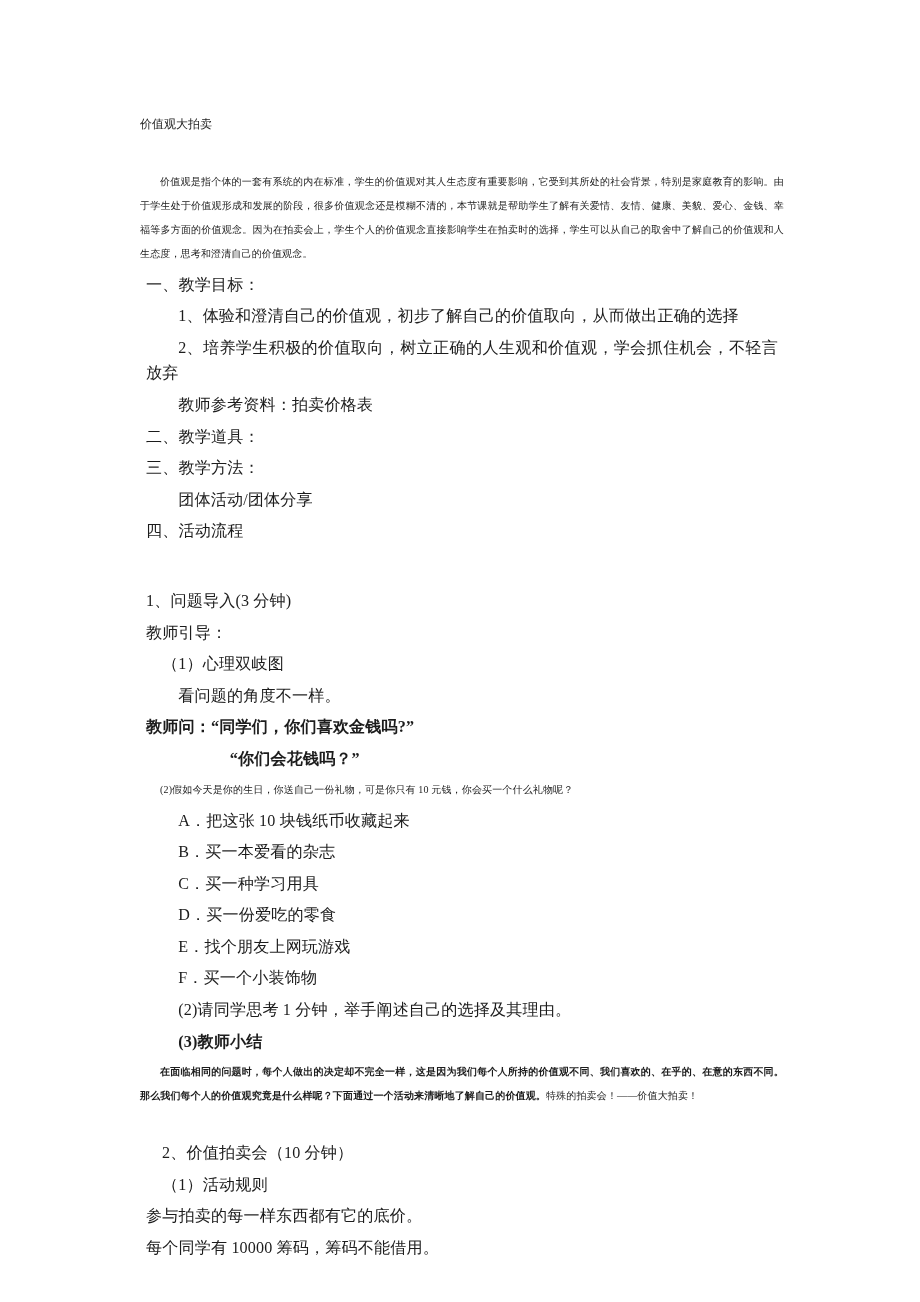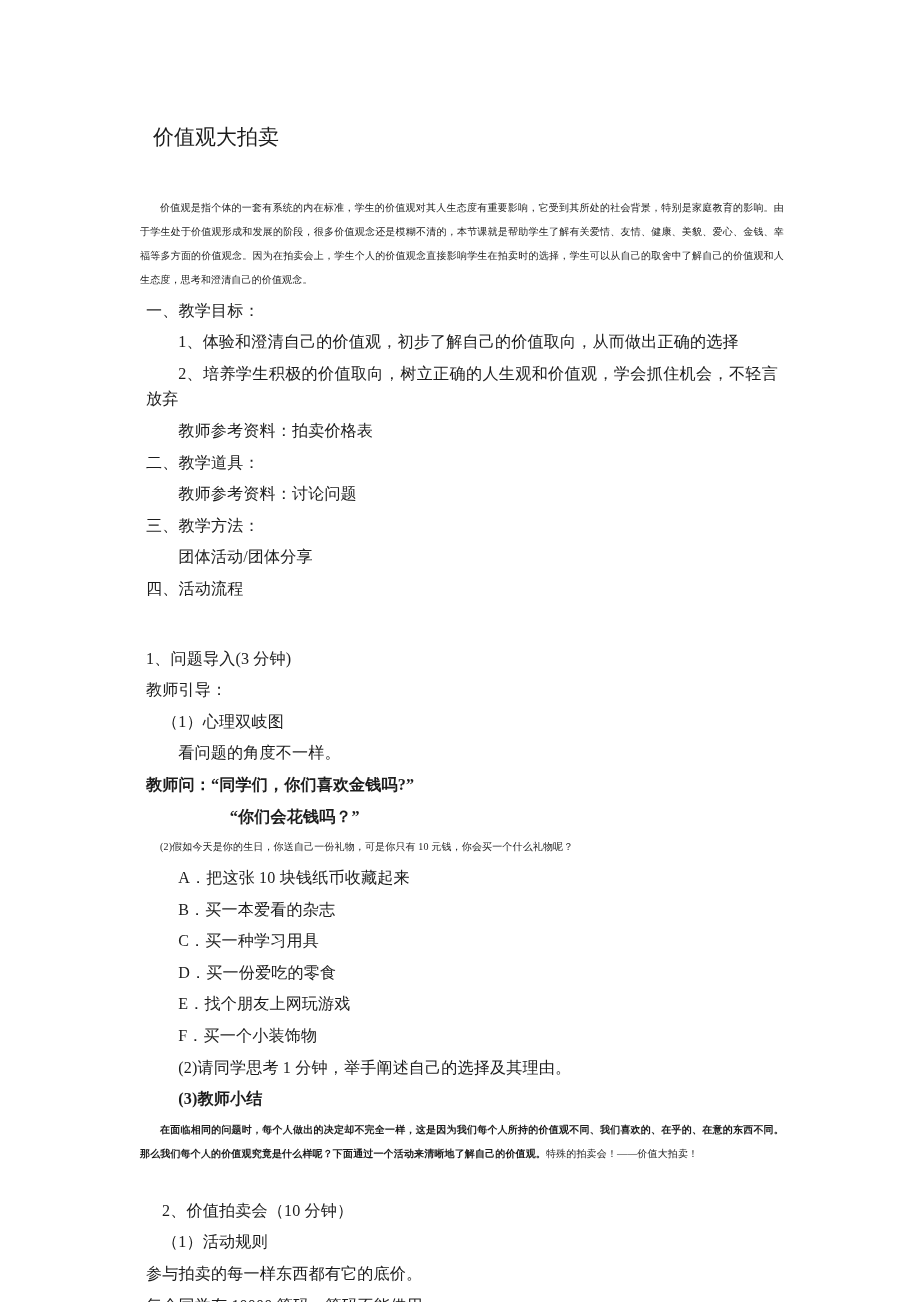--- a/index.html
+++ b/index.html
@@ -35,23 +35,23 @@
     font-size: 16.1px;
     line-height: 25.6px;
     letter-spacing: 0.15px;
     white-space: pre-wrap;
     word-break: break-all;
     text-align: justify;
     text-justify: inter-ideograph;
     margin: 6px;
   }
   .title-line {
-    font-size: 21px;
+    font-size: 12px;
     line-height: 25.6px;
-    margin: 13px;
+    margin: 0;
     white-space: pre;
   }
   .gap-lg { height: 32px; }
   .gap-md { height: 26px; }
   .para {
     font-size: 10px;
     line-height: 24px;
     letter-spacing: 0.15px;
     text-align: justify;
     text-justify: inter-ideograph;
@@ -85,21 +85,20 @@
     <div class="gap-lg"></div>
 
     <p class="para indent2">价值观是指个体的一套有系统的内在标准，学生的价值观对其人生态度有重要影响，它受到其所处的社会背景，特别是家庭教育的影响。由于学生处于价值观形成和发展的阶段，很多价值观念还是模糊不清的，本节课就是帮助学生了解有关爱情、友情、健康、美貌、爱心、金钱、幸福等多方面的价值观念。因为在拍卖会上，学生个人的价值观念直接影响学生在拍卖时的选择，学生可以从自己的取舍中了解自己的价值观和人生态度，思考和澄清自己的价值观念。</p>
 
     <p class="ln">一、教学目标：</p>
     <p class="ln hang-ind">1、体验和澄清自己的价值观，初步了解自己的价值取向，从而做出正确的选择</p>
     <p class="ln hang-ind">2、培养学生积极的价值取向，树立正确的人生观和价值观，学会抓住机会，不轻言放弃</p>
 
     <p class="ln pad2">教师参考资料：拍卖价格表</p>
     <p class="ln">二、教学道具：</p>
-    <p class="ln pad2">教师参考资料：讨论问题</p>
 
     <p class="ln">三、教学方法：</p>
     <p class="ln pad2">团体活动/团体分享</p>
 
     <p class="ln">四、活动流程</p>
 
     <div class="gap-lg"></div>
 
     <p class="ln">1、问题导入(3 分钟)</p>
     <p class="ln">教师引导：</p>

